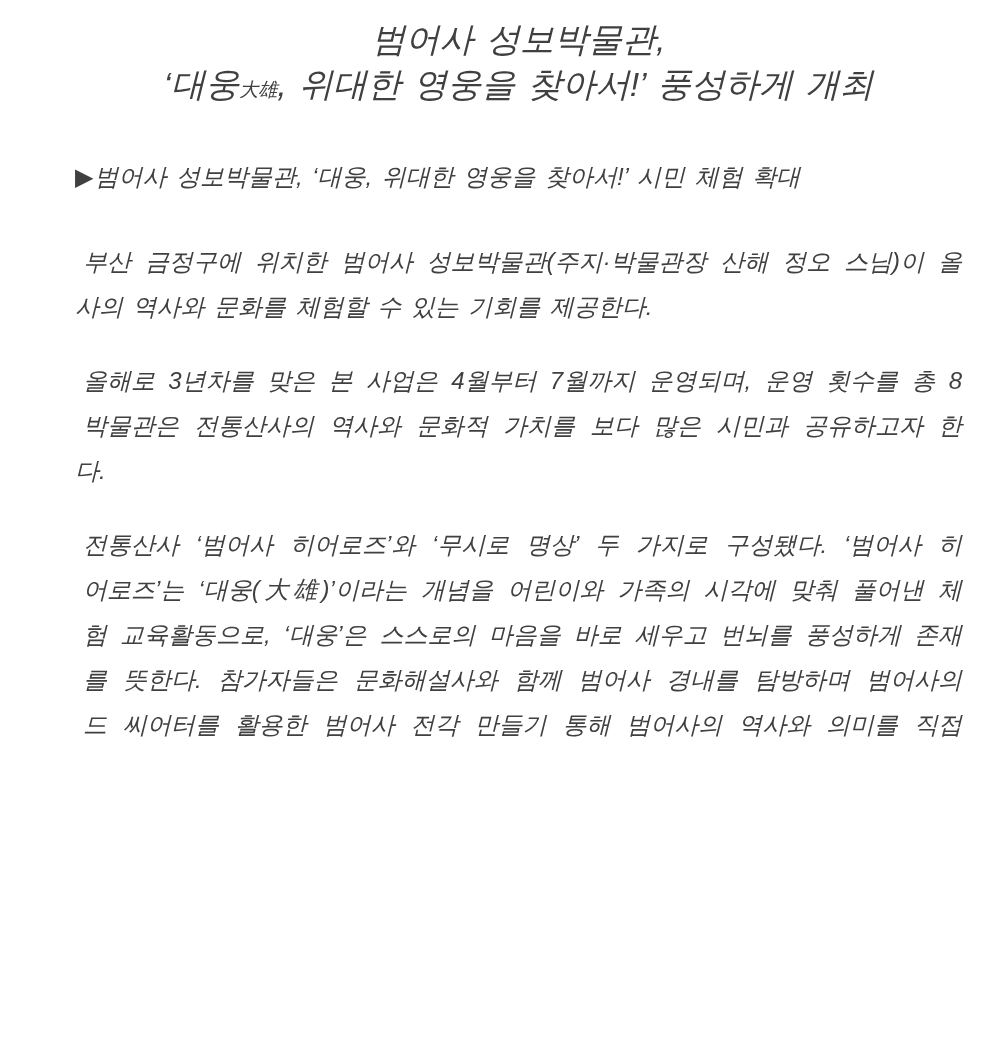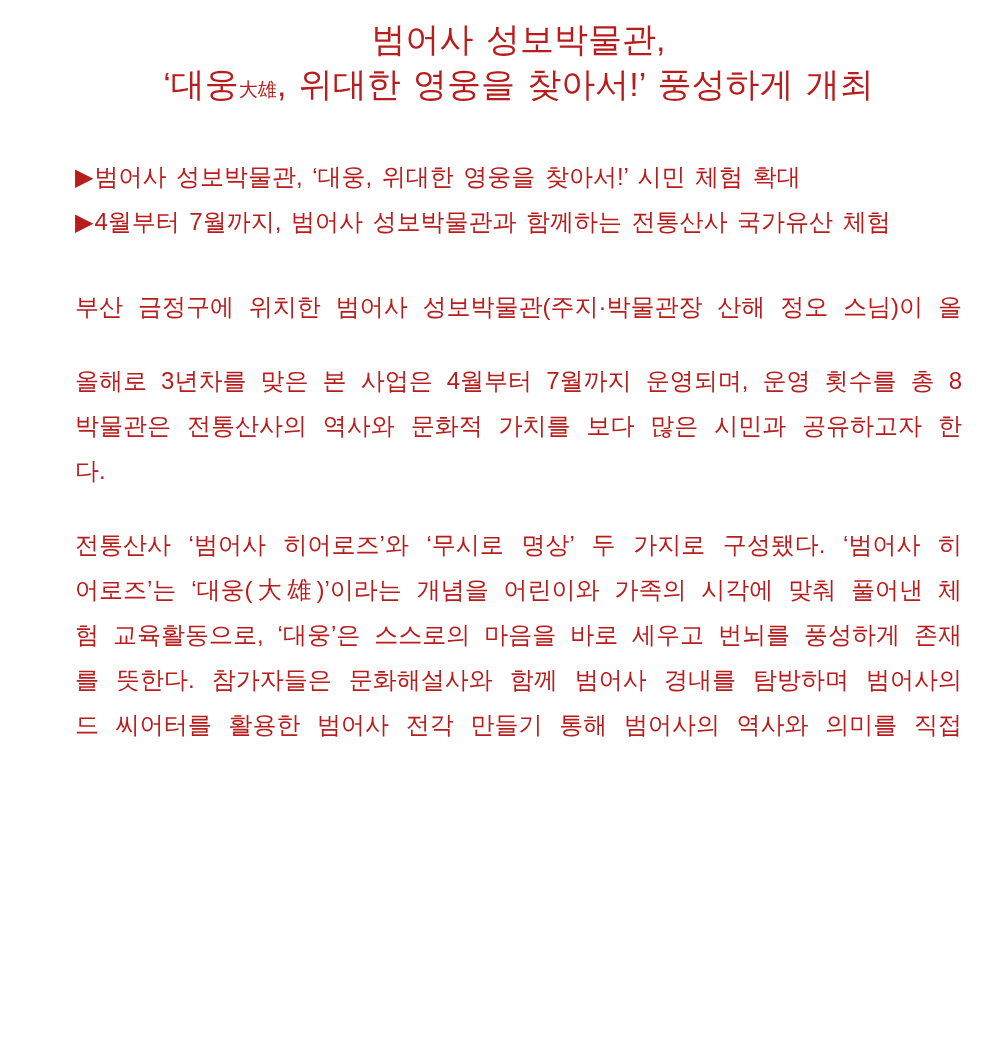--- a/index.html
+++ b/index.html
@@ -6,25 +6,26 @@
     margin: 0;
     padding: 0;
     background: #ffffff;
   }
   .page {
     position: relative;
     width: 992px;
     height: 1063px;
     box-sizing: border-box;
     background: #ffffff;
-    color: #b91c1c;
+    color: #404040;
     padding: 17px 30px 0 75px;
     overflow: hidden;
     font-family: "Liberation Sans", "DejaVu Sans", sans-serif;
     word-spacing: 0.18em;
+    font-style: italic;
   }
   .doc-title {
     text-align: center;
     font-size: 34px;
     line-height: 45px;
     font-weight: 400;
     margin: 0 0 42px 0;
     white-space: nowrap;
   }
   .doc-title .hanja {
@@ -48,44 +49,45 @@
   }
   .para:last-child {
     margin-bottom: 0;
   }
   .line {
     display: block;
   }
   .line.fill {
     text-align: justify;
     text-align-last: justify;
+    margin-left: 8px;
   }
   .line.end {
     text-align: left;
   }
 </style>
 </head>
 <body>
 
 <div class="page">
 
   <header class="doc-title">
     <div class="t-line">범어사 성보박물관,</div>
     <div class="t-line"><span>‘대웅</span><span class="hanja">大雄</span><span>, 위대한 영웅을 찾아서!’ 풍성하게 개최</span></div>
   </header>
 
   <section class="subheads">
     <div class="subhead"><span class="marker">▶</span><span>범어사 성보박물관, ‘대웅, 위대한 영웅을 찾아서!’ 시민 체험 확대</span></div>
-    <div class="subhead"><span class="marker">▶</span><span>4월부터 7월까지, 범어사 성보박물관과 함께하는 전통산사 국가유산 체험</span></div>
   </section>
 
   <section class="doc-body">
 
     <p class="para">
       <span class="line fill">부산 금정구에 위치한 범어사 성보박물관(주지·박물관장 산해 정오 스님)이 올</span>
+      <span class="line end">사의 역사와 문화를 체험할 수 있는 기회를 제공한다.</span>
     </p>
 
     <p class="para">
       <span class="line fill">올해로 3년차를 맞은 본 사업은 4월부터 7월까지 운영되며, 운영 횟수를 총 8</span>
       <span class="line fill">박물관은 전통산사의 역사와 문화적 가치를 보다 많은 시민과 공유하고자 한</span>
       <span class="line end">다.</span>
     </p>
 
     <p class="para">
       <span class="line fill">전통산사 ‘범어사 히어로즈’와 ‘무시로 명상’ 두 가지로 구성됐다. ‘범어사 히</span>

